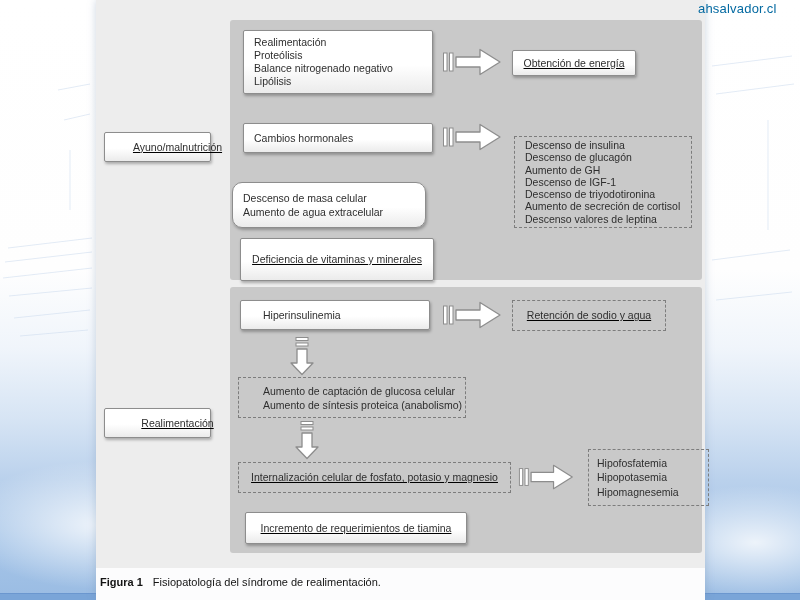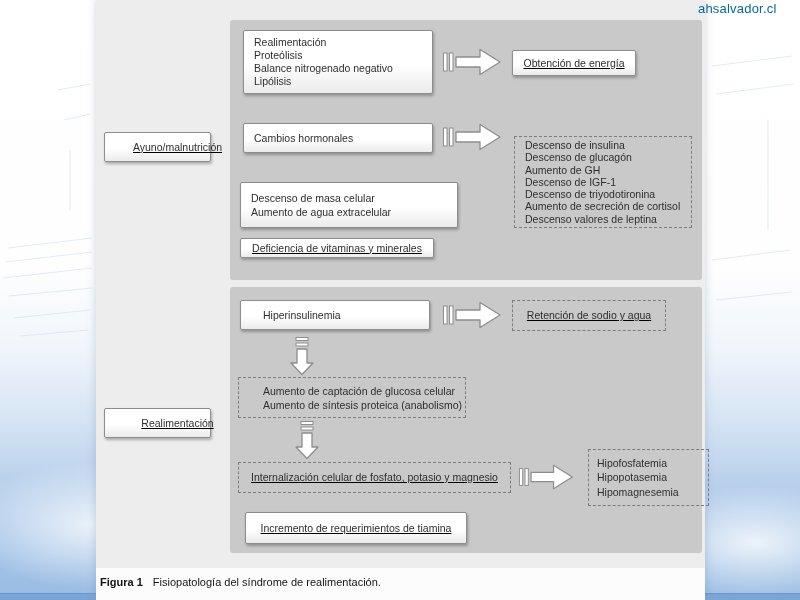--- a/index.html
+++ b/index.html
@@ -43,23 +43,23 @@
   #label2{ left:104px; top:408px; width:107px; height:30px; }
   #label1 .line,#label2 .line{ font-size:10.5px;margin-left:40px; }
 
   #box-catabolism{ left:243px; top:30px; width:190px; height:64px; padding-left:10px; }
   #arrow-energy{ left:442px; top:46px; }
   #box-energy{ left:512px; top:50px; width:124px; height:26px; }
   #box-hormone-changes{ left:514px; top:88px; width:178px; height:92px; padding-left:10px;margin-top:48px; }
   #box-hormone-changes .line{ line-height:12.2px; }
   #box-hormonal{ left:243px; top:123px; width:190px; height:30px; padding-left:10px; }
   #arrow-hormones{ left:442px; top:121px; }
-  #box-mass{ left:240px; top:182px; width:218px; height:46px; padding-left:10px; }
+  #box-mass{ left:232px; top:182px; width:194px; height:46px; padding-left:10px;border-radius:10px; }
   #box-mass .line{ line-height:14px; }
-  #box-vitamins{ left:240px; top:238px; width:194px; height:20px; }
+  #box-vitamins{ left:240px; top:238px; width:194px; height:43px; }
 
   #box-hyper{ left:240px; top:300px; width:190px; height:30px; padding-left:22px; }
   #arrow-sodium{ left:442px; top:299px; }
   #box-sodium{ left:512px; top:300px; width:154px; height:31px; }
   #arrow-down-a{ left:287px; top:336px; }
   #box-glucose{ left:238px; top:377px; width:228px; height:41px; padding-left:24px; }
   #box-glucose .line{ line-height:14px; }
   #arrow-down-b{ left:292px; top:420px; }
   #box-internalization{ left:238px; top:462px; width:273px; height:31px; }
   #arrow-electrolytes{ left:518px; top:461px; }

